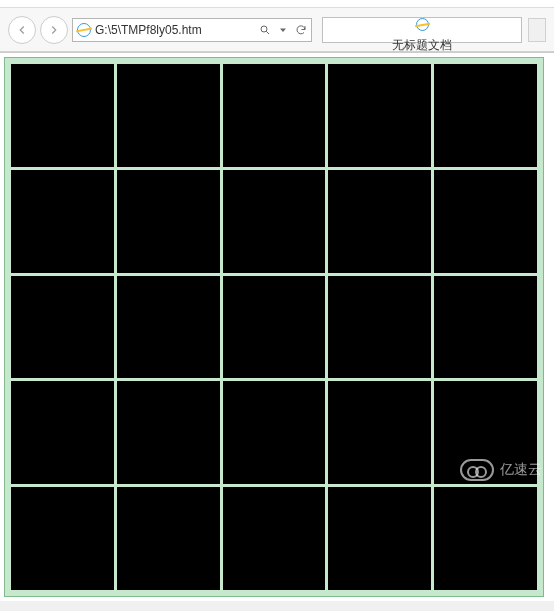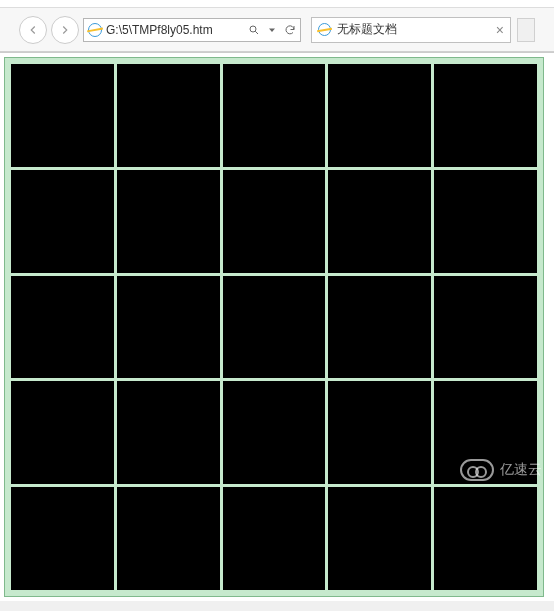--- a/index.html
+++ b/index.html
@@ -15,21 +15,21 @@
     .titlebar {
       height: 8px;
       background: #fff;
       border-bottom: 1px solid #ddd;
     }
     .toolbar {
       height: 44px;
       background: #f7f7f7;
       display: flex;
       align-items: center;
-      padding: 0 19px;
+      padding: 0 8px;
       gap: 4px;
       border-bottom: 1px solid #d0d0d0;
     }
     .nav-btn {
       width: 28px;
       height: 28px;
       border: 1px solid #ccc;
       border-radius: 50%;
       background: #fff;
       display: flex;
@@ -83,20 +83,21 @@
     .tab {
       height: 26px;
       background: #fff;
       border: 1px solid #c0c0c0;
       display: flex;
       align-items: center;
       padding: 0 6px;
       gap: 6px;
       min-width: 200px;
       margin-left: 6px;
+      flex-direction: column;
     }
     .tab .ie-icon { width: 13px; height: 13px; }
     .tab-title { flex: 1; color: #333; }
     .tab-close { color: #888; font-size: 14px; cursor: default; }
     .newtab {
       width: 18px; height: 24px;
       border: 1px solid #d0d0d0;
       background: #f0f0f0;
       margin-left: 2px;
     }

